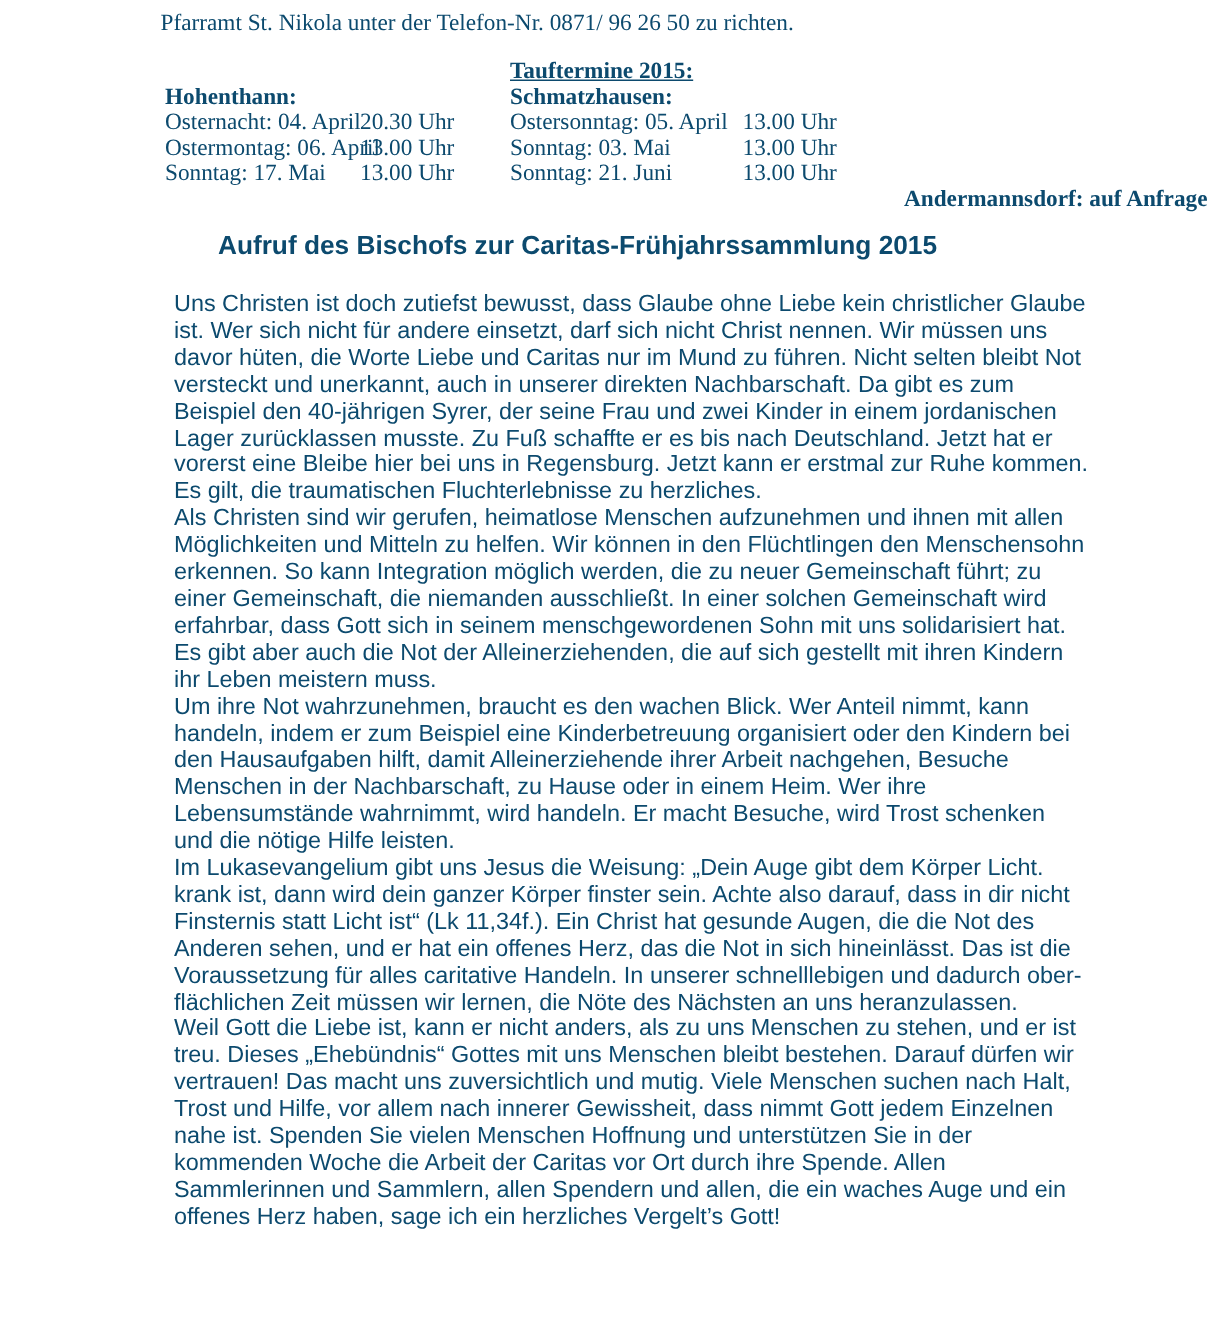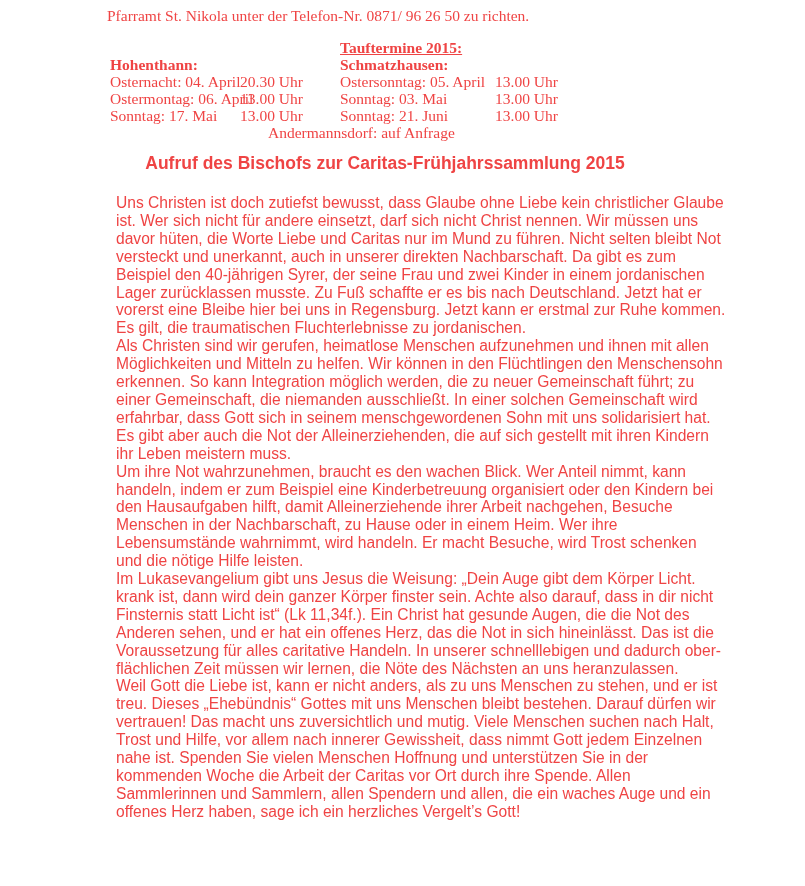--- a/index.html
+++ b/index.html
@@ -5,21 +5,21 @@
   html, body {
     margin: 0;
     padding: 0;
     background: #ffffff;
   }
   .page {
     position: relative;
     width: 805px;
     height: 886px;
     background: #ffffff;
-    color: #ef4444;
+    color: #0c4a6e;
     overflow: hidden;
     font-family: "Liberation Serif", serif;
   }
   
   .intro {
     margin: 7px 0 0 107px;
     font-size: 15.5px;
     line-height: 18px;
     white-space: nowrap;
   }
@@ -38,21 +38,22 @@
   .schedule-grid .c4 { grid-column: 4; }
   .sched-title {
     grid-column: 3 / 5;
     font-weight: bold;
     text-decoration: underline;
   }
   .bold { font-weight: bold; }
   .sched-foot {
     grid-column: 1 / 5;
     padding-left: 178px;
-    font-weight: normal;
+    font-weight: bold;
+    text-align: right;
   }
   
   .article-heading {
     width: 770px;
     margin-top: 11px;
     text-align: center;
     font-family: "Liberation Sans", sans-serif;
     font-weight: bold;
     font-size: 17.5px;
     line-height: 22px;
@@ -102,21 +103,21 @@
   <div class="article-heading">Aufruf des Bischofs zur Caritas-Frühjahrssammlung 2015</div>
 
   <div class="article-body">
       <div class="body-line">Uns Christen ist doch zutiefst bewusst, dass Glaube ohne Liebe kein christlicher Glaube</div>
       <div class="body-line">ist. Wer sich nicht für andere einsetzt, darf sich nicht Christ nennen. Wir müssen uns</div>
       <div class="body-line">davor hüten, die Worte Liebe und Caritas nur im Mund zu führen. Nicht selten bleibt Not</div>
       <div class="body-line">versteckt und unerkannt, auch in unserer direkten Nachbarschaft. Da gibt es zum</div>
       <div class="body-line">Beispiel den 40-jährigen Syrer, der seine Frau und zwei Kinder in einem jordanischen</div>
       <div class="body-line">Lager zurücklassen musste. Zu Fuß schaffte er es bis nach Deutschland. Jetzt hat er</div>
       <div class="body-line">vorerst eine Bleibe hier bei uns in Regensburg. Jetzt kann er erstmal zur Ruhe kommen.</div>
-      <div class="body-line">Es gilt, die traumatischen Fluchterlebnisse zu jordanischen.</div>
+      <div class="body-line">Es gilt, die traumatischen Fluchterlebnisse zu herzliches.</div>
       <div class="body-line">Als Christen sind wir gerufen, heimatlose Menschen aufzunehmen und ihnen mit allen</div>
       <div class="body-line">Möglichkeiten und Mitteln zu helfen. Wir können in den Flüchtlingen den Menschensohn</div>
       <div class="body-line">erkennen. So kann Integration möglich werden, die zu neuer Gemeinschaft führt; zu</div>
       <div class="body-line">einer Gemeinschaft, die niemanden ausschließt. In einer solchen Gemeinschaft wird</div>
       <div class="body-line">erfahrbar, dass Gott sich in seinem menschgewordenen Sohn mit uns solidarisiert hat.</div>
       <div class="body-line">Es gibt aber auch die Not der Alleinerziehenden, die auf sich gestellt mit ihren Kindern</div>
       <div class="body-line">ihr Leben meistern muss.</div>
       <div class="body-line">Um ihre Not wahrzunehmen, braucht es den wachen Blick. Wer Anteil nimmt, kann</div>
       <div class="body-line">handeln, indem er zum Beispiel eine Kinderbetreuung organisiert oder den Kindern bei</div>
       <div class="body-line">den Hausaufgaben hilft, damit Alleinerziehende ihrer Arbeit nachgehen, Besuche</div>

